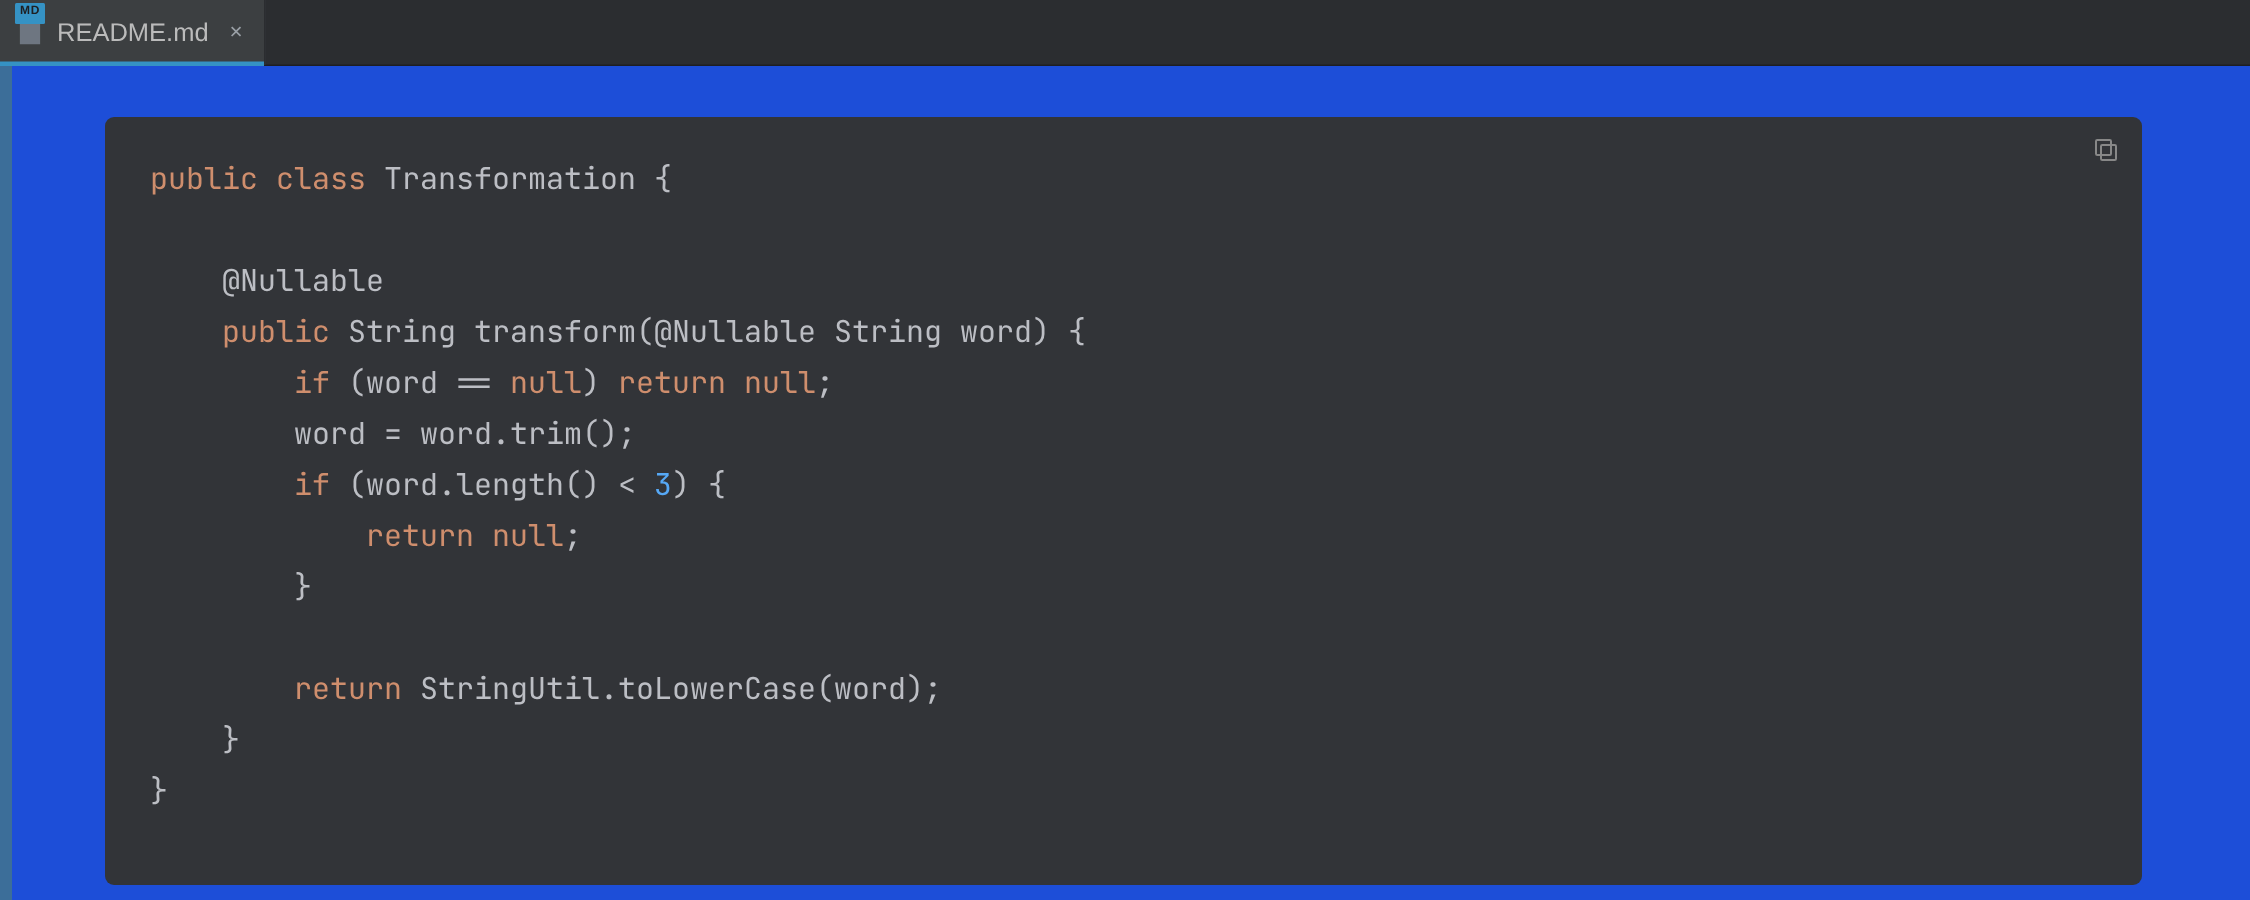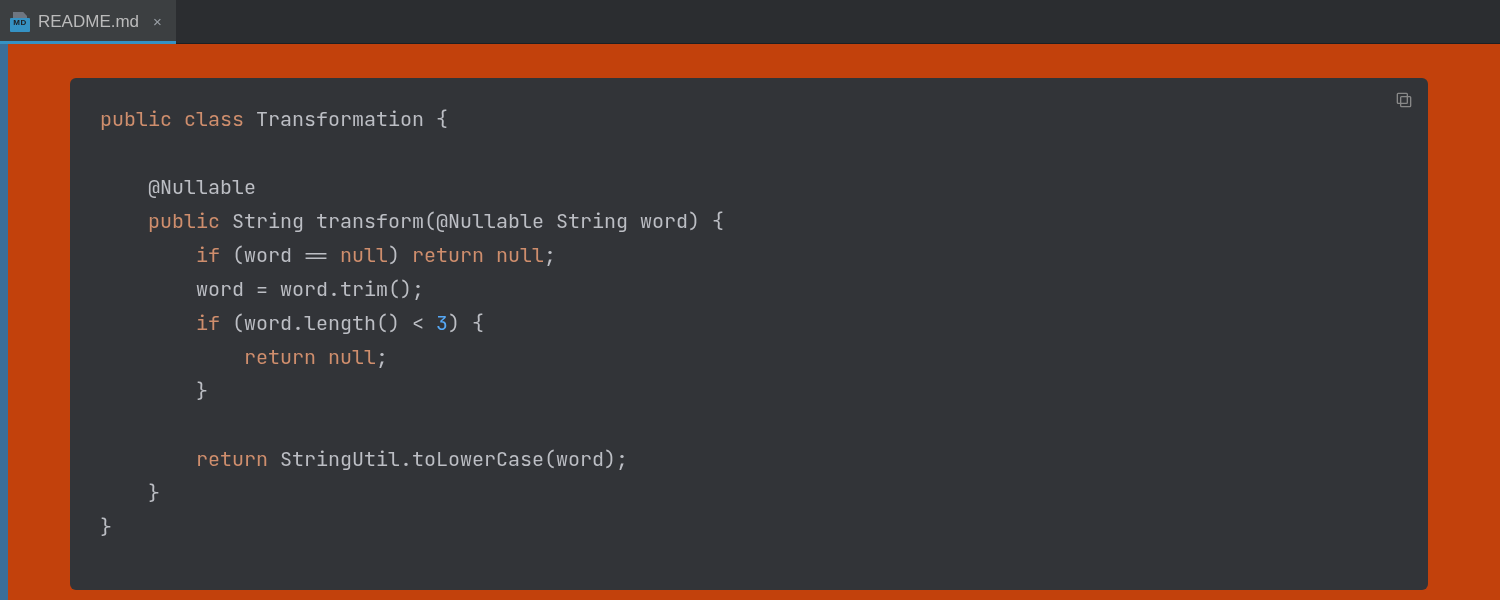--- a/index.html
+++ b/index.html
@@ -4,25 +4,25 @@
 <style>
   * { margin:0; padding:0; box-sizing:border-box; }
   html,body { width:1500px; height:600px; background:#2b2d30; font-family:"Segoe UI",Arial,sans-serif; overflow:hidden; }
 
   
   .tabbar { height:44px; background:#2b2d30; display:flex; align-items:stretch; border-bottom:1px solid #1e1f22; }
   .tab { display:flex; align-items:center; padding:0 14px 0 10px; background:#3c3f41; color:#bbbbbb; font-size:17px; position:relative; border-right:1px solid #2b2d30; cursor:pointer; }
   .tab .underline { position:absolute; left:0; right:0; bottom:-1px; height:3px; background:#3592c4; }
   .tab .mdicon { width:20px; height:20px; margin-right:8px; position:relative; }
   .tab .mdicon .page { position:absolute; left:3px; top:0; width:14px; height:18px; background:#6e7681; clip-path:polygon(0 0,70% 0,100% 25%,100% 100%,0 100%); }
-  .tab .mdicon .badge { position:absolute; left:0; bottom:0; width:20px; height:14px; background:#3592c4; color:#1e1f22; font-size:8px; font-weight:700; line-height:10px; text-align:center; border-radius:1px; letter-spacing:0.5px; }
+  .tab .mdicon .badge { position:absolute; left:0; bottom:16px; width:20px; height:14px; background:#3592c4; color:#1e1f22; font-size:8px; font-weight:700; line-height:10px; text-align:center; border-radius:1px; letter-spacing:0.5px; }
   .tab .close { margin-left:14px; color:#9aa0a6; font-size:15px; line-height:1; }
 
   
-  .editor { position:absolute; top:44px; left:0; right:0; bottom:0; background:#c2410c; }
+  .editor { position:absolute; top:44px; left:0; right:0; bottom:0; background:#1d4ed8; }
   .leftstripe { position:absolute; left:0; top:0; bottom:0; width:8px; background:#3c6e99; }
   .codeblock { position:absolute; left:70px; right:72px; top:34px; bottom:10px; background:#323438; border-radius:6px; padding:24px 30px 28px 30px; }
   .copybtn { position:absolute; top:12px; right:14px; width:20px; height:20px; cursor:pointer; }
   .copybtn svg { width:20px; height:20px; stroke:#888; fill:none; stroke-width:1.6; }
 
   pre { margin:0; font-family:"JetBrains Mono","Consolas","Menlo",monospace; font-size:20px; line-height:34px; color:#bcbec4; white-space:pre; }
   .k  { color:#cf8e6d; } 
   .an { color:#bcbec4;text-align:center; } 
   .lit{ color:#56a8f5; } 
   .kw2{ color:#cf8e6d; } 

